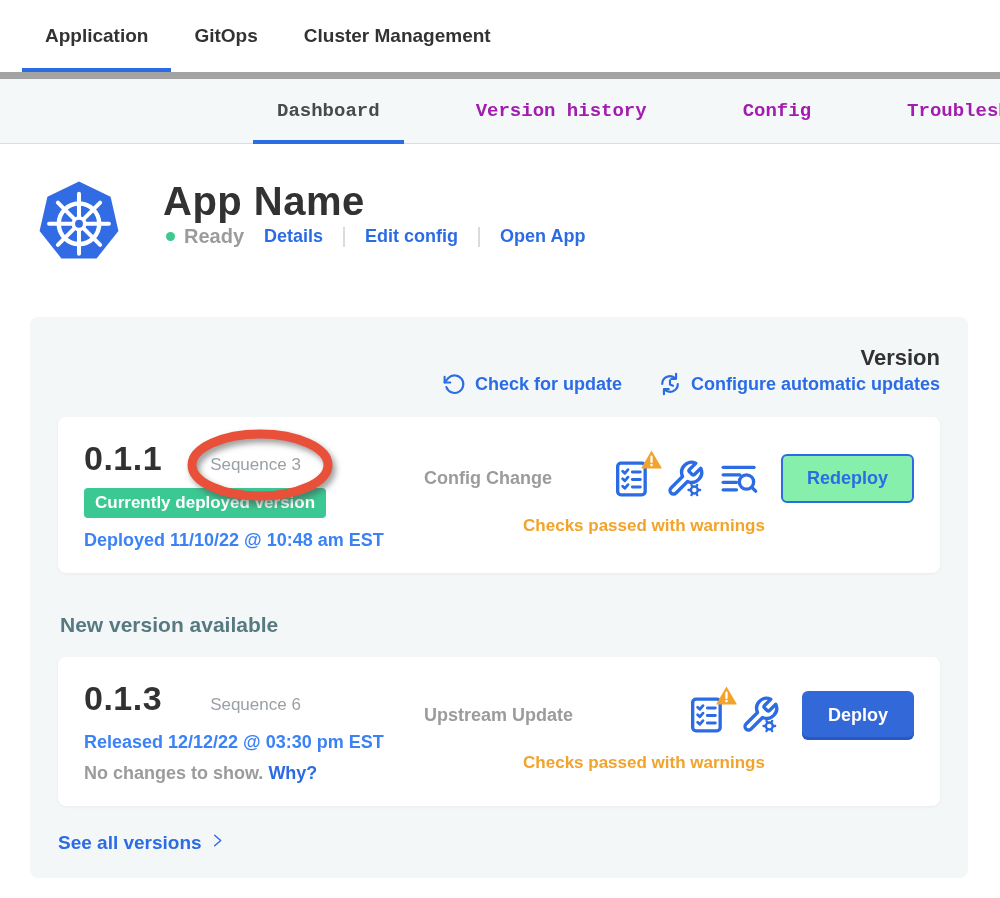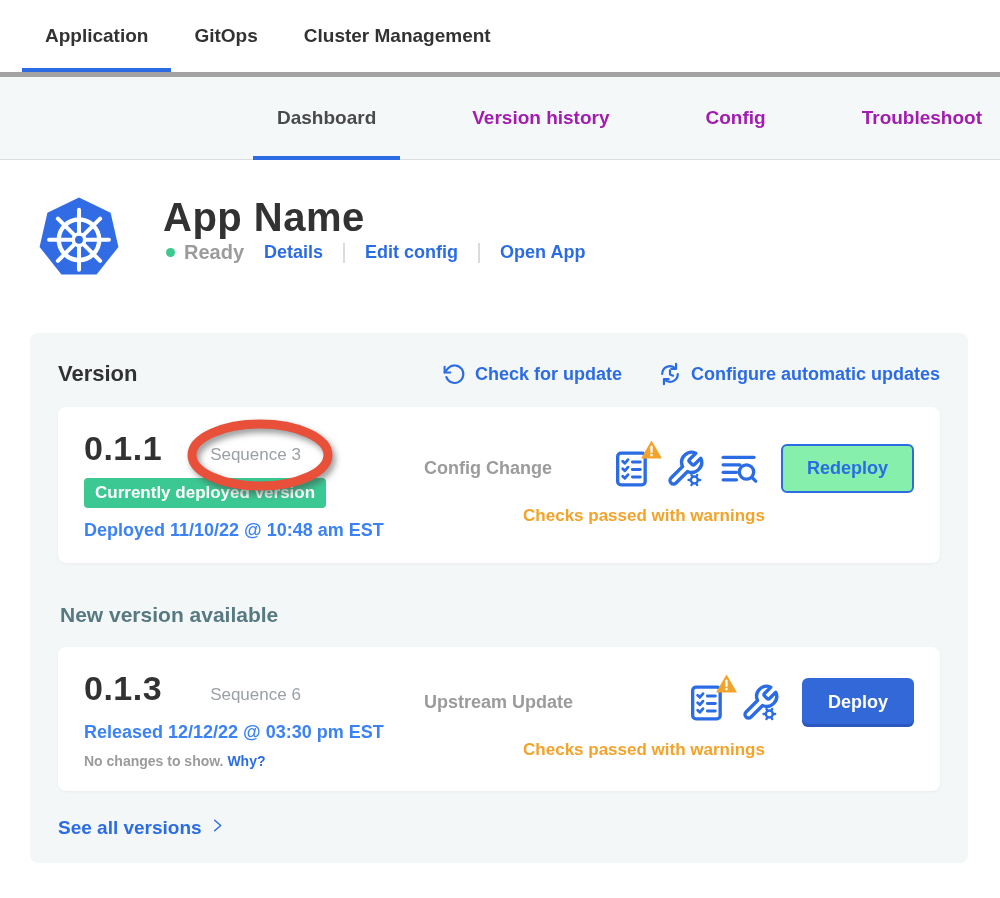--- a/index.html
+++ b/index.html
@@ -8,22 +8,22 @@
 
   
   .topnav { display:flex; align-items:stretch; height:72px; padding-left:22px;
     background:#fff; }
   .topnav .tab { position:relative; display:flex; align-items:center;
     padding:0 23px; font-size:19px; font-weight:700; color:#323232; cursor:pointer; }
   .topnav .tab.active::after { content:""; position:absolute; left:0; right:0;
     bottom:0; height:4px; background:#2b6ce5; }
 
   
-  .subnav { display:flex; align-items:stretch; height:88px; padding-left:253px;
-    background:#f5f8f9; border-top:5px solid #a3a3a3; border-bottom:1px solid #d8dee2; }
+  .subnav { display:flex; align-items:stretch; height:72px; padding-left:253px;
+    background:#f5f8f9; border-top:7px solid #a3a3a3; border-bottom:1px solid #d8dee2;font-family:Liberation Mono, monospace; }
   .subnav .tab { position:relative; display:flex; align-items:center;
     padding:0 24px; font-size:19px; font-weight:700; color:#a21caf; cursor:pointer; white-space:nowrap; }
   .subnav .tab + .tab { margin-left:48px; }
   .subnav .tab.active { color:#4a4a4a; }
   .subnav .tab.active::after { content:""; position:absolute; left:0; right:0;
     bottom:-1px; height:4px; background:#2b6ce5; }
 
   
   .app-header { display:flex; align-items:flex-start; margin:33px 0 0 35px; }
   .app-logo { width:88px; height:90px; flex:0 0 auto; }
@@ -32,21 +32,21 @@
   .status-row { display:flex; align-items:center; }
   .status-dot { width:9px; height:9px; border-radius:50%; background:#3ec98e; margin:0 9px 0 3px; }
   .status-label { font-size:20px; font-weight:700; color:#9b9b9b; }
   .hdr-link { font-size:18px; font-weight:700; color:#2b6ce5; cursor:pointer; text-decoration:none; }
   .status-row .hdr-link { margin-left:20px; }
   .vsep { width:2px; height:20px; background:#d8dcdf; margin-left:20px; }
 
   
   .panel { width:938px; margin:50px 0 0 30px; background:#f4f7f8;
     border-radius:8px; padding:28px 28px 24px 28px; }
-  .panel-head { display:flex; align-items:flex-end; }
+  .panel-head { display:flex; align-items:flex-end;flex-direction:column; }
   .panel-title { font-size:22px; font-weight:700; color:#323232; }
   .panel-actions { margin-left:auto; display:flex; align-items:center; gap:35px; }
   .action-link { display:flex; align-items:center; gap:8px; font-size:18px;
     font-weight:700; color:#2b6ce5; cursor:pointer; }
 
   .card { background:#fff; border-radius:8px; padding:22px 26px;
     box-shadow:0 1px 3px rgba(50,60,70,.06); margin-top:20px; display:flex; }
   .col-left { width:330px; flex:0 0 auto; }
   .col-right { flex:1; display:flex; flex-direction:column; justify-content:center; }
   .row-main { display:flex; align-items:center; }
@@ -58,21 +58,21 @@
   .ver-line { display:flex; align-items:baseline;gap:32px; }
   .ver-number { font-size:34px; font-weight:700; color:#323232; letter-spacing:.5px; }
   .seq-wrap { position:relative; margin-left:16px; }
   .seq-label { font-size:17px; color:#9aa0a6; }
   .annotation-ellipse { position:absolute; left:-26px; top:-28px; width:152px;
     height:76px; pointer-events:none;
     filter:drop-shadow(3px 4px 3px rgba(70,70,70,.55)); }
   .badge { display:inline-block; margin-top:10px; background:#3bc893; color:#fff;
     font-size:17px; font-weight:700; padding:5px 11px; border-radius:4px; }
   .meta-line { margin-top:12px; font-size:18px; font-weight:700; color:#3b82f6; }
-  .nochanges-line { margin-top:10px; font-size:14px; font-weight:700; color:#9b9b9b; }
+  .nochanges-line { margin-top:10px; font-size:18px; font-weight:700; color:#9b9b9b; }
   .why-link { color:#2b6ce5; cursor:pointer; }
 
   .btn { margin-left:22px; font-family:inherit; font-size:18px; font-weight:700;
     border-radius:6px; padding:12px 24px; cursor:pointer; white-space:nowrap; }
   .btn-outline { background:#86efac; color:#2b6ce5; border:2px solid #2b6ce5; }
   .btn-solid { background:#3268d8; color:#fff; border:none;
     box-shadow:inset 0 -3px 0 rgba(20,40,110,.25); padding:14px 26px; }
 
   .section-heading { margin:40px 0 12px 2px; font-size:21px; font-weight:700; color:#577981; }
 

